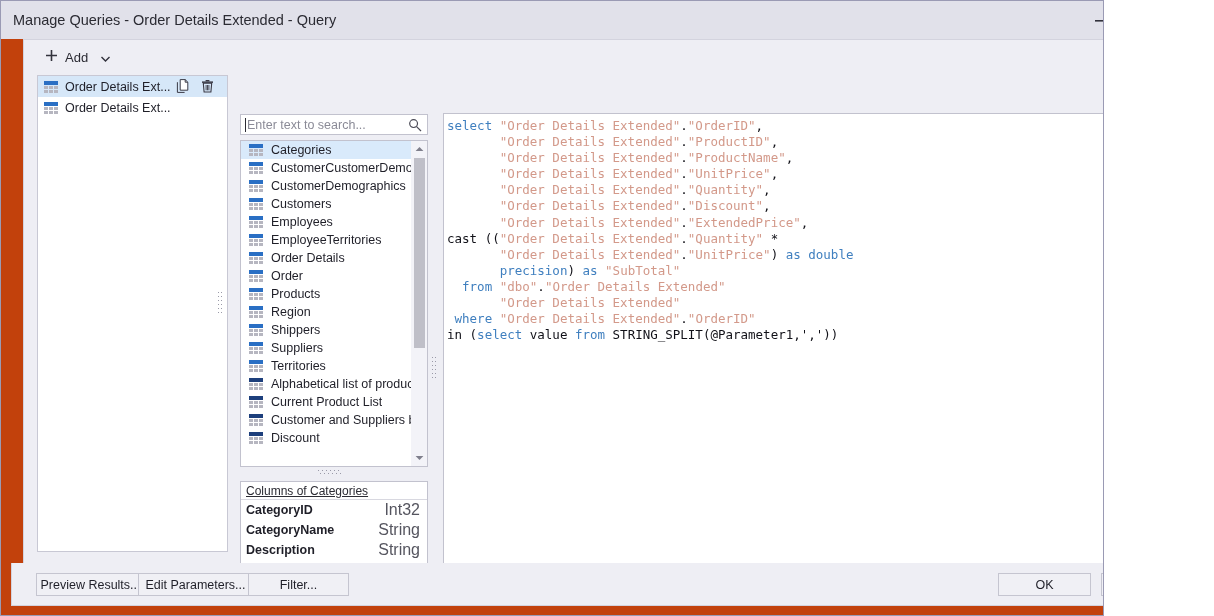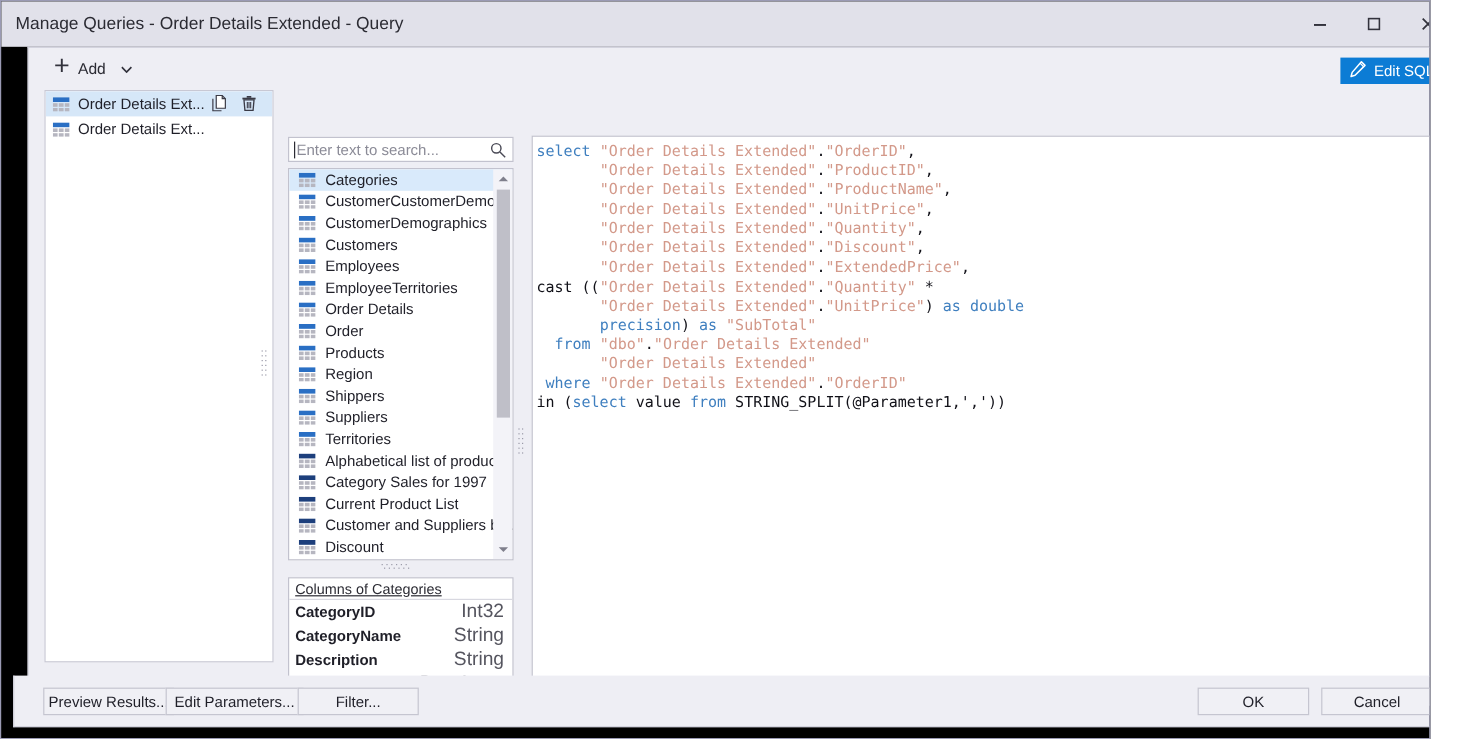--- a/index.html
+++ b/index.html
@@ -5,22 +5,22 @@
   * { box-sizing: border-box; }
   html, body {
     margin: 0; padding: 0;
     width: 1214px; height: 616px;
     overflow: hidden;
     font-family: "Liberation Sans", sans-serif;
     background: #ffffff;
   }
   #window {
     position: relative;
-    width: 1192px; height: 616px;
-    background: #000000;
+    width: 1104px; height: 616px;
+    background: #c2410c;
     border: 1px solid #9a9ab4;
     overflow: hidden;
   }
 
   
   #titlebar {
     position: absolute; left: 0; top: 0; width: 1212px; height: 38px;
     background: #e1e1ea;
   }
   #title-text {
@@ -548,34 +548,20 @@
               <svg width="14" height="12" viewBox="0 0 14 12">
                 <rect x="0" y="0" width="14" height="4" fill="#1d3f7c"></rect>
                 <rect x="0" y="5" width="4" height="3" fill="#b6b6c0"></rect>
                 <rect x="5" y="5" width="4" height="3" fill="#b6b6c0"></rect>
                 <rect x="10" y="5" width="4" height="3" fill="#b6b6c0"></rect>
                 <rect x="0" y="9" width="4" height="3" fill="#b6b6c0"></rect>
                 <rect x="5" y="9" width="4" height="3" fill="#b6b6c0"></rect>
                 <rect x="10" y="9" width="4" height="3" fill="#b6b6c0"></rect>
               </svg>
             </span>
-            <span class="tbl-name">Category Sales for 1997</span>
-          </div>
-          <div class="tbl-row">
-            <span style="display: flex;">
-              <svg width="14" height="12" viewBox="0 0 14 12">
-                <rect x="0" y="0" width="14" height="4" fill="#1d3f7c"></rect>
-                <rect x="0" y="5" width="4" height="3" fill="#b6b6c0"></rect>
-                <rect x="5" y="5" width="4" height="3" fill="#b6b6c0"></rect>
-                <rect x="10" y="5" width="4" height="3" fill="#b6b6c0"></rect>
-                <rect x="0" y="9" width="4" height="3" fill="#b6b6c0"></rect>
-                <rect x="5" y="9" width="4" height="3" fill="#b6b6c0"></rect>
-                <rect x="10" y="9" width="4" height="3" fill="#b6b6c0"></rect>
-              </svg>
-            </span>
             <span class="tbl-name">Current Product List</span>
           </div>
           <div class="tbl-row">
             <span style="display: flex;">
               <svg width="14" height="12" viewBox="0 0 14 12">
                 <rect x="0" y="0" width="14" height="4" fill="#1d3f7c"></rect>
                 <rect x="0" y="5" width="4" height="3" fill="#b6b6c0"></rect>
                 <rect x="5" y="5" width="4" height="3" fill="#b6b6c0"></rect>
                 <rect x="10" y="5" width="4" height="3" fill="#b6b6c0"></rect>
                 <rect x="0" y="9" width="4" height="3" fill="#b6b6c0"></rect>

